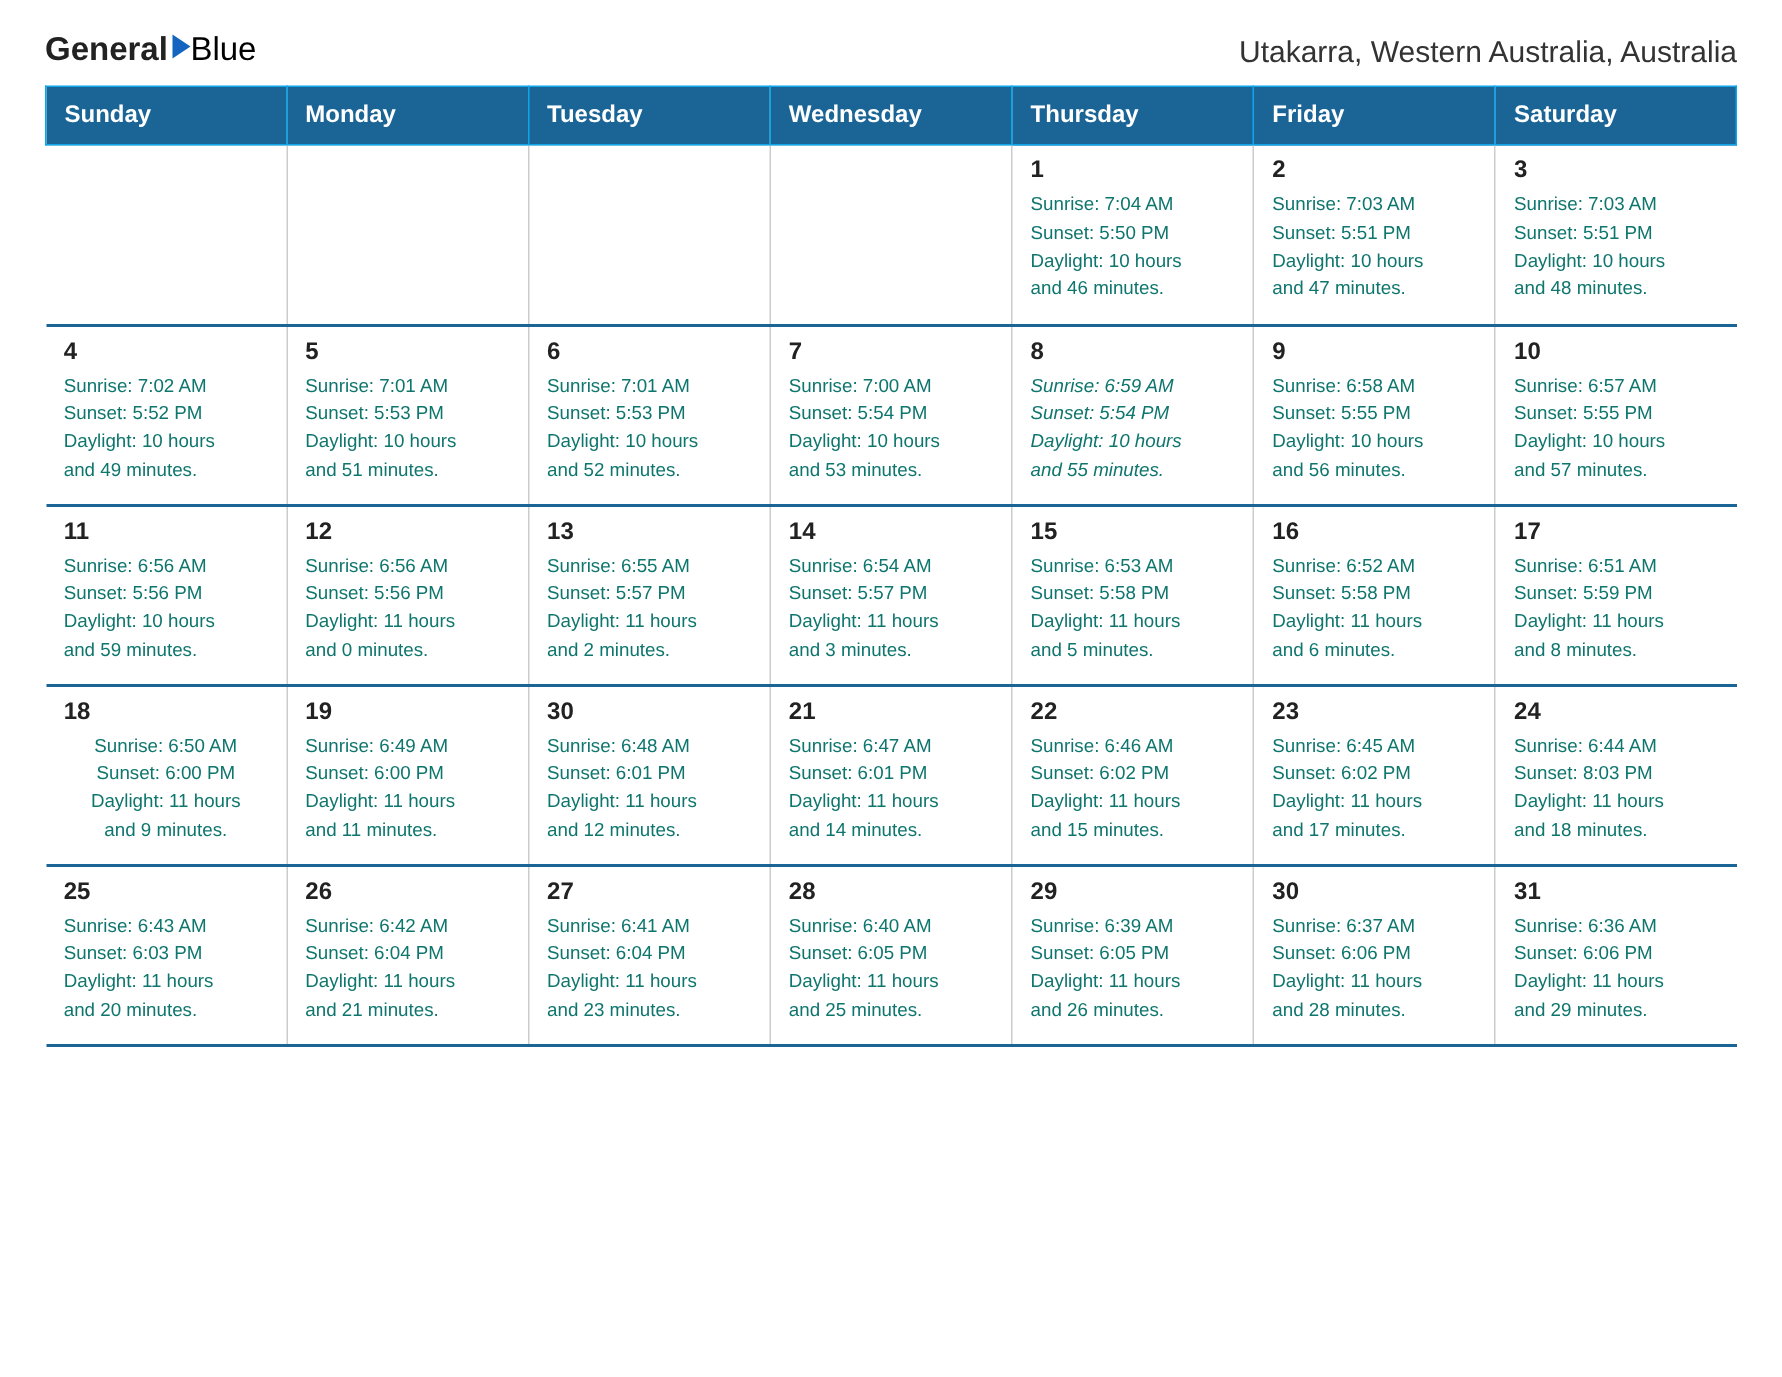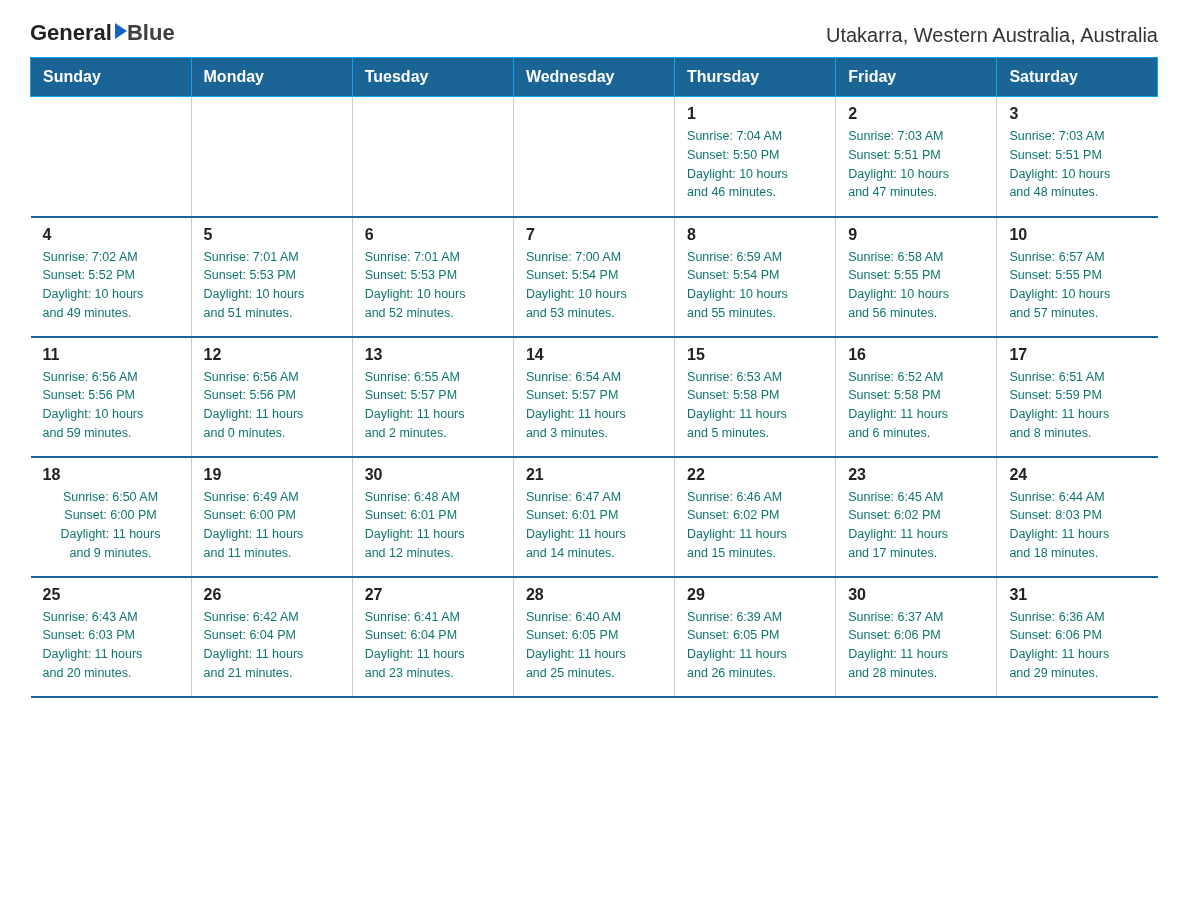--- a/index.html
+++ b/index.html
@@ -88,22 +88,22 @@
     }
     .logo-line1 {
       font-size: 22px;
       font-weight: bold;
       color: #222;
       display: flex;
       align-items: center;
     }
     .logo-line2 {
       font-size: 22px;
-      font-weight: bold;
-      color: #404040;
+      font-weight: normal;
+      color: #000000;
     }
     .chevron-right {
       display: inline-block;
       width: 0;
       height: 0;
       border-top: 8px solid transparent;
       border-bottom: 8px solid transparent;
       border-left: 12px solid #1565c0;
       margin-left: 3px;
       vertical-align: middle;
@@ -192,21 +192,21 @@
         </td>
         <td>
           <div class="day-number">7</div>
           <div class="day-info" style="white-space: pre-line;">Sunrise: 7:00 AM
 Sunset: 5:54 PM
 Daylight: 10 hours
 and 53 minutes.</div>
         </td>
         <td>
           <div class="day-number">8</div>
-          <div class="day-info" style="white-space: pre-line;">Sunrise: 6:59 AM
+          <div class="day-info" style="white-space: pre-line; font-style: italic;">Sunrise: 6:59 AM
 Sunset: 5:54 PM
 Daylight: 10 hours
 and 55 minutes.</div>
         </td>
         <td>
           <div class="day-number">9</div>
           <div class="day-info" style="white-space: pre-line;">Sunrise: 6:58 AM
 Sunset: 5:55 PM
 Daylight: 10 hours
 and 56 minutes.</div>

